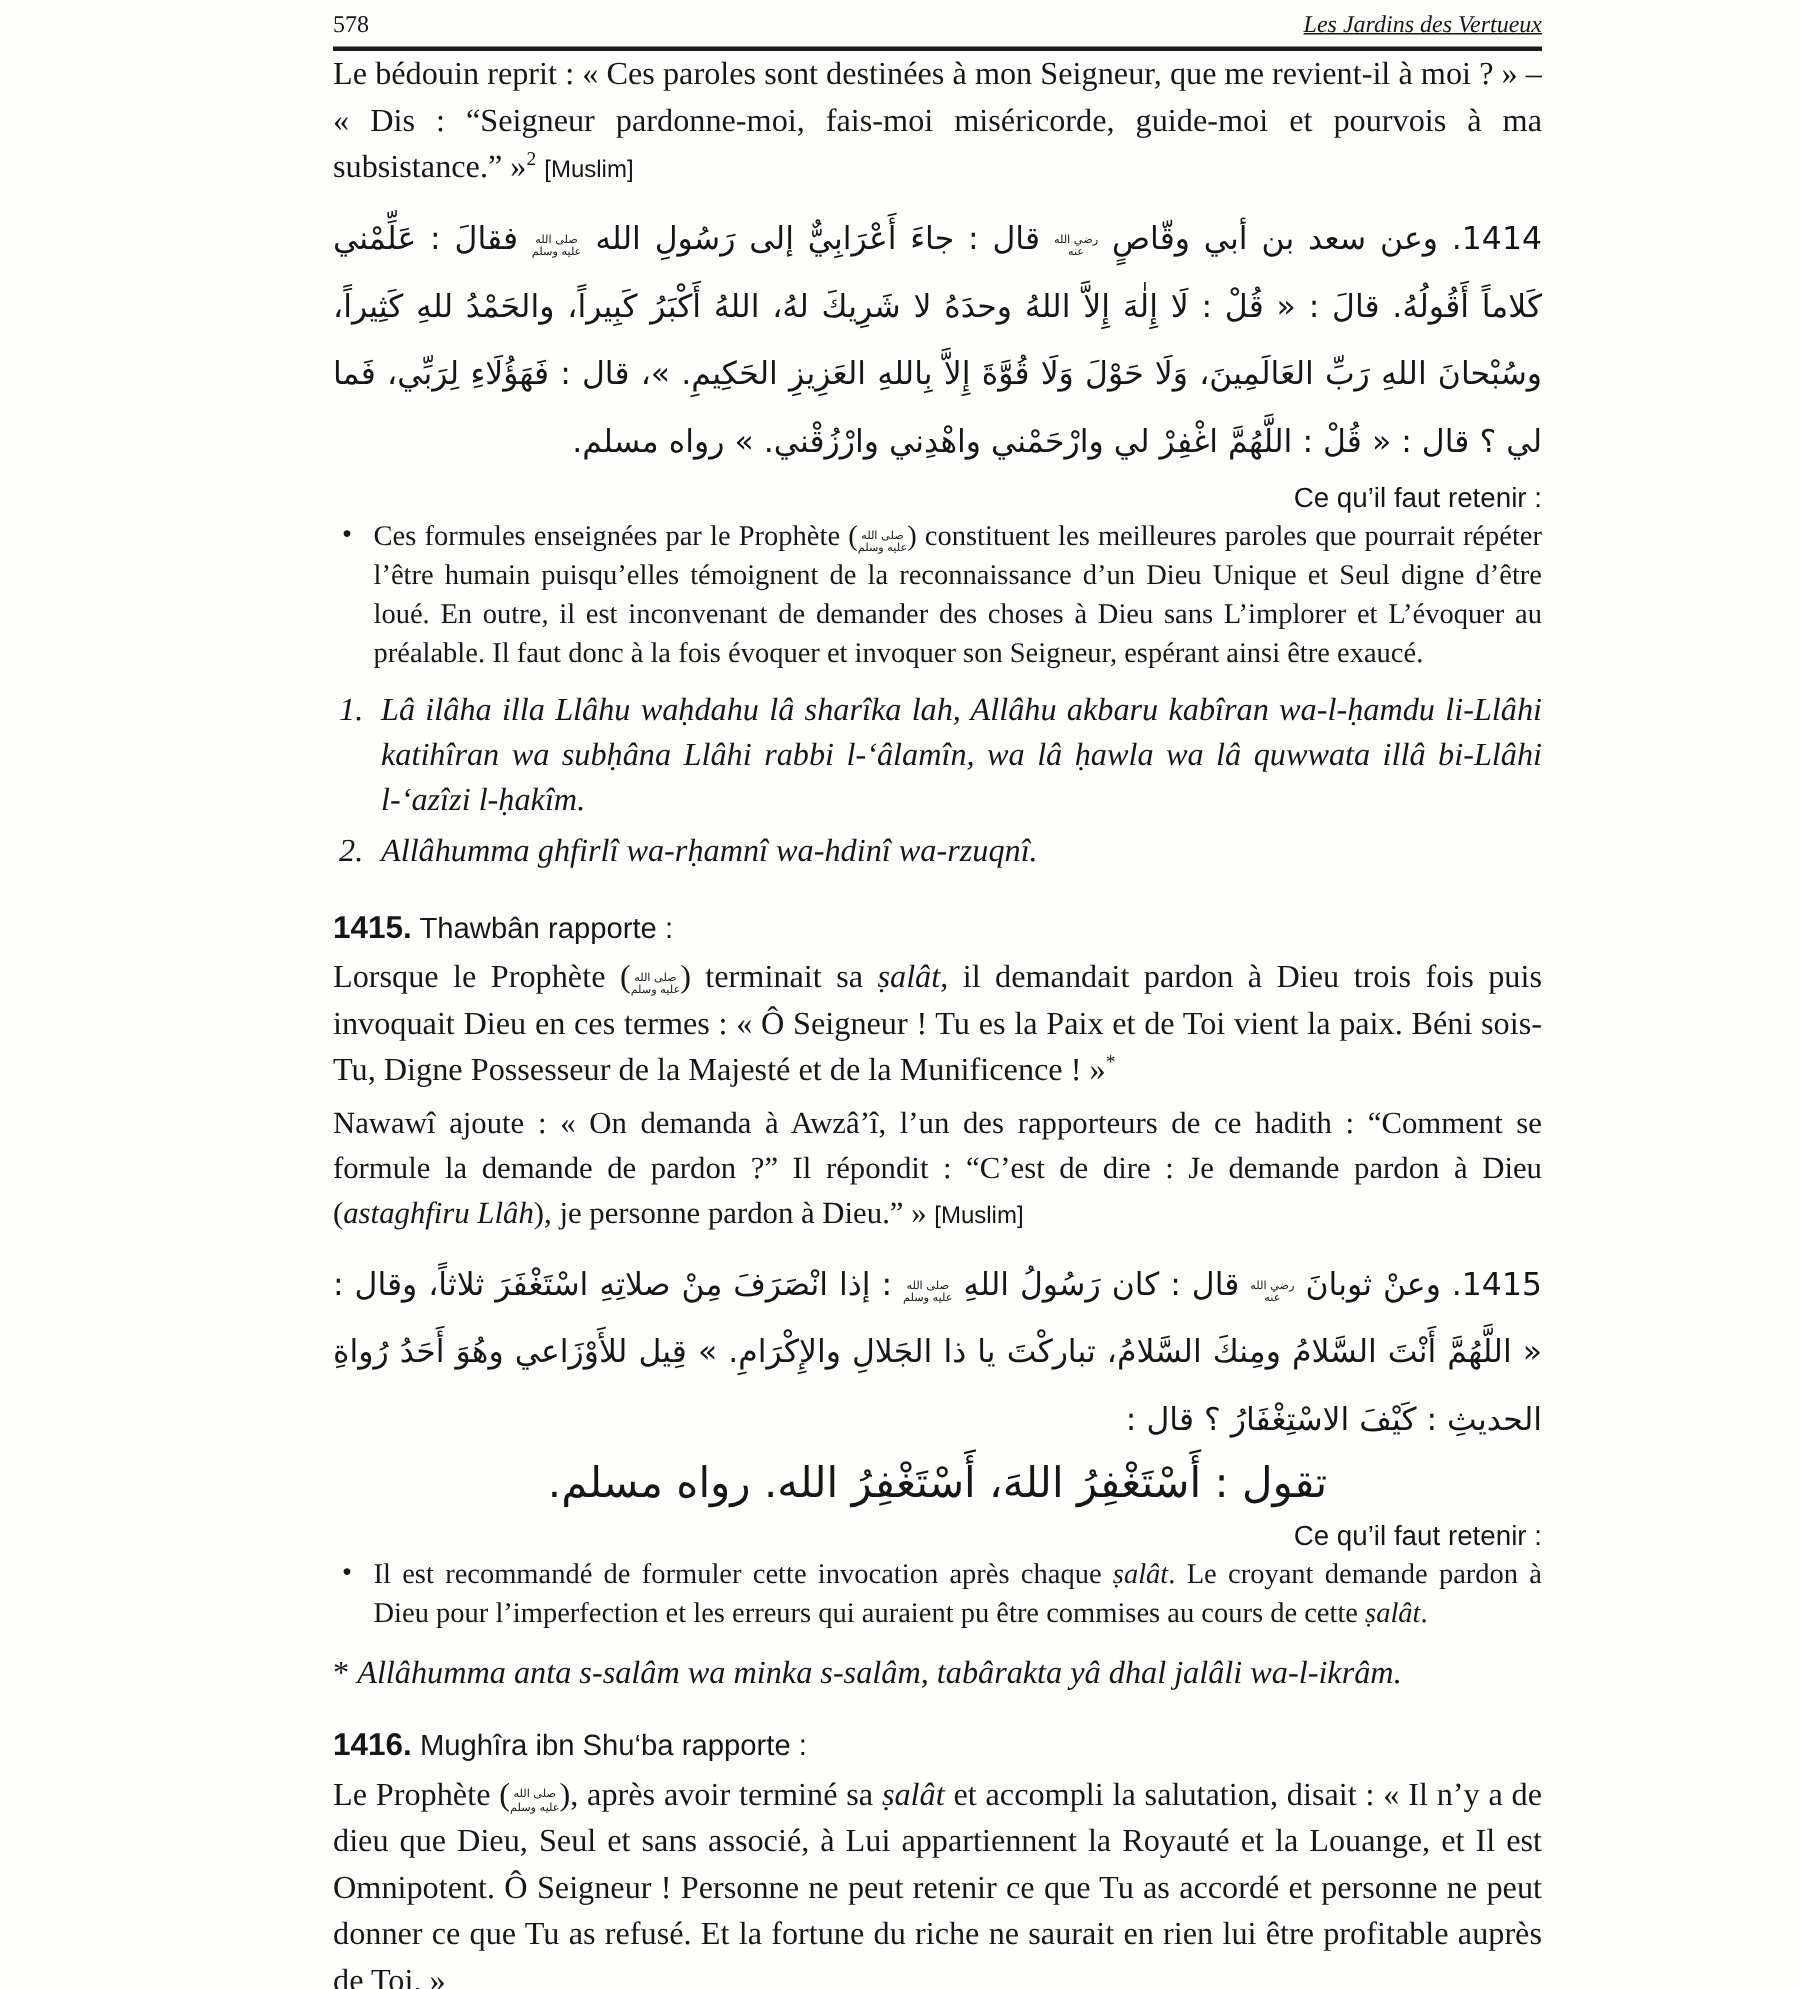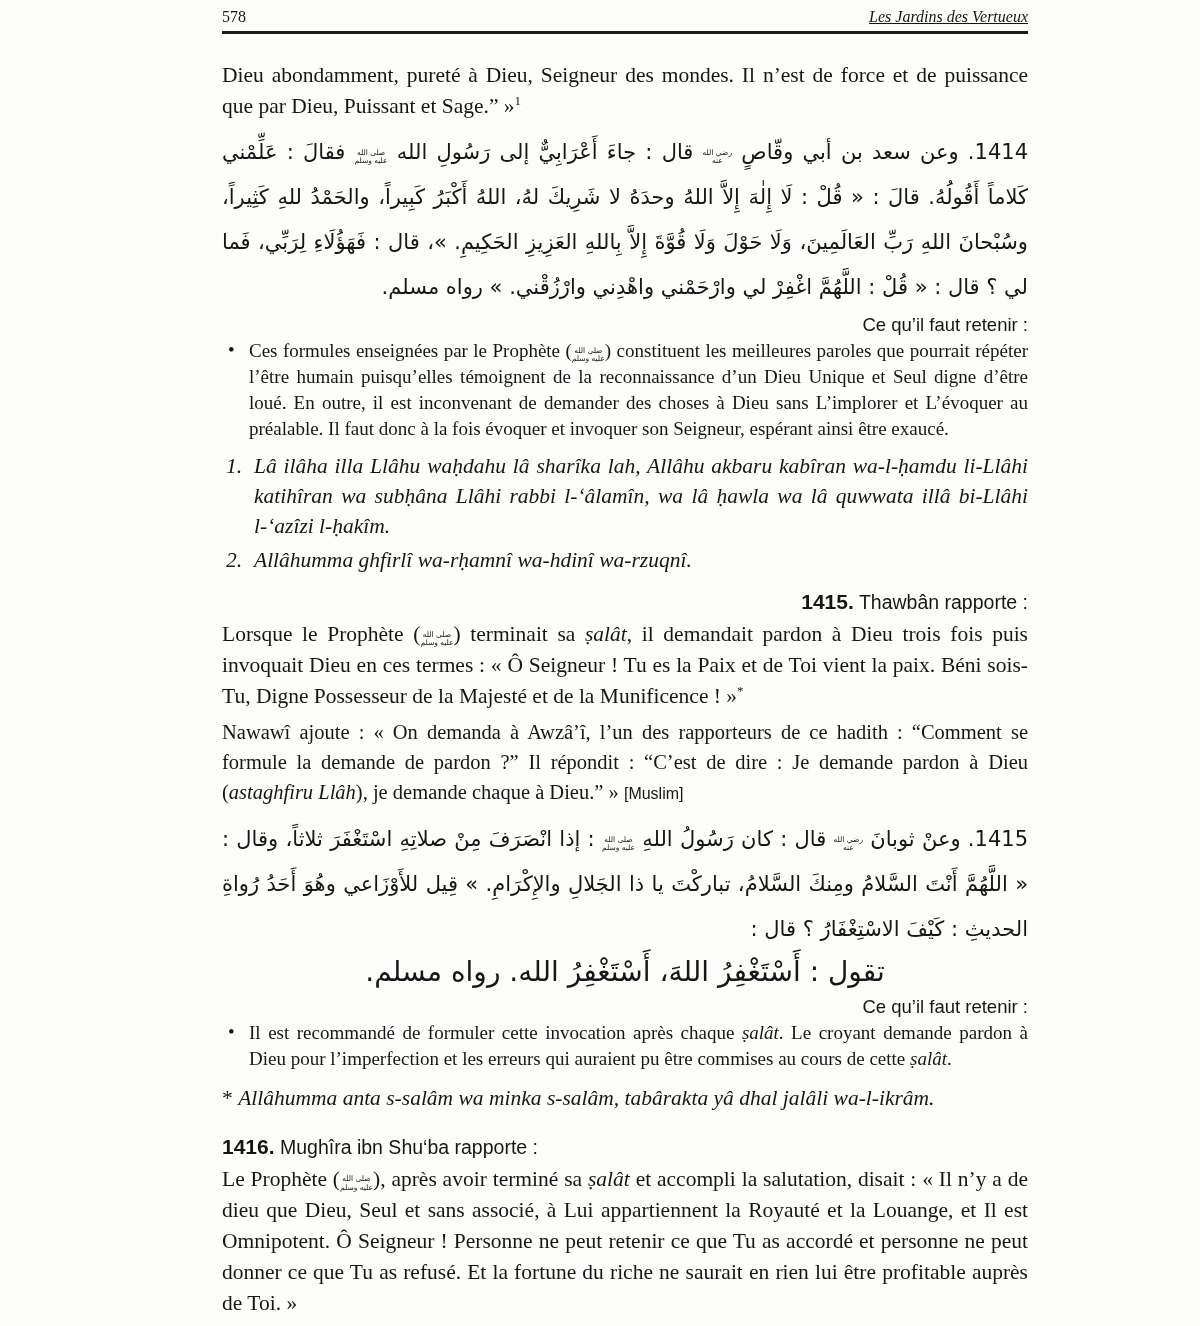--- a/index.html
+++ b/index.html
@@ -59,21 +59,21 @@
     text-align: justify; margin: 0;
   }
   .translit-item + .translit-item { margin-top: 4px; }
   .translit-marker { position: absolute; left: 4px; }
 
   
   .section-heading {
     font-family: "Liberation Sans", sans-serif;
     font-size: 19.5px; line-height: 26px; margin: 0;
   }
-  .mt-h1415 { margin-top: 14px; text-align: right; }
+  .mt-h1415 { margin-top: 24px; }
   .mt-h1416 { margin-top: 20px; }
   .section-number { font-weight: bold; font-size: 21px; }
 
   .footnote-star {
     font-size: 21.5px; line-height: 28px; margin-top: 12px;
   }
 
   
   .seg-r { }
   .seg-i { font-style: italic; }
@@ -95,21 +95,21 @@
 
 <div class="page">
   <div class="content">
 
     <div class="header-row">
       <span class="page-number">578</span>
       <span class="book-title">Les Jardins des Vertueux</span>
     </div>
     <hr class="header-rule">
 
-    <p class="para mt-body"><span class="seg-r">Dieu abondamment, pureté à Dieu, Seigneur des mondes. Il n’est de force et de puissance que par Dieu, Puissant et Sage.” »</span><span class="seg-sup">1</span></p>
+    <p class="para"><span class="seg-r">Le bédouin reprit : « Ces paroles sont destinées à mon Seigneur, que me revient-il à moi ? » – « Dis : “Seigneur pardonne-moi, fais-moi miséricorde, guide-moi et pourvois à ma subsistance.” »</span><span class="seg-sup">2</span><span class="seg-r"> </span><span class="seg-ref">[Muslim]</span></p>
 
     <p class="arabic"><span class="seg-r">1414. وعن سعد بن أبي وقّاصٍ </span><span class="seg-raa">رضي الله
 عنه</span><span class="seg-r"> قال : جاءَ أَعْرَابِيٌّ إلى رَسُولِ الله </span><span class="seg-pbuh">صلى الله
 عليه وسلم</span><span class="seg-r"> فقالَ : عَلِّمْني كَلاماً أَقُولُهُ. قالَ : « قُلْ : لَا إِلٰهَ إِلاَّ اللهُ وحدَهُ لا شَرِيكَ لهُ، اللهُ أَكْبَرُ كَبِيراً، والحَمْدُ للهِ كَثِيراً، وسُبْحانَ اللهِ رَبِّ العَالَمِينَ، وَلَا حَوْلَ وَلَا قُوَّةَ إِلاَّ بِاللهِ العَزِيزِ الحَكِيمِ. »، قال : فَهَؤُلَاءِ لِرَبِّي، فَما لي ؟ قال : « قُلْ : اللَّهُمَّ اغْفِرْ لي وارْحَمْني واهْدِني وارْزُقْني. » رواه مسلم.</span></p>
 
     <p class="retenir-heading">Ce qu’il faut retenir :</p>
     <p class="bullet-item">
       <span class="bullet-dot">•</span><span><span class="seg-r">Ces formules enseignées par le Prophète (</span><span class="seg-pbuh">صلى الله
 عليه وسلم</span><span class="seg-r">) constituent les meilleures paroles que pourrait répéter l’être humain puisqu’elles témoignent de la reconnaissance d’un Dieu Unique et Seul digne d’être loué. En outre, il est inconvenant de demander des choses à Dieu sans L’implorer et L’évoquer au préalable. Il faut donc à la fois évoquer et invoquer son Seigneur, espérant ainsi être exaucé.</span></span>
     </p>
@@ -121,21 +121,21 @@
       <p class="translit-item">
         <span class="translit-marker">2.</span><span><span class="seg-i">Allâhumma ghfirlî wa-rḥamnî wa-hdinî wa-rzuqnî.</span></span>
       </p>
     </div>
 
     <p class="section-heading mt-h1415">
       <span class="section-number">1415.</span><span> Thawbân rapporte :</span>
     </p>
     <p class="para" style="margin-top:4px"><span class="seg-r">Lorsque le Prophète (</span><span class="seg-pbuh">صلى الله
 عليه وسلم</span><span class="seg-r">) terminait sa </span><span class="seg-i">ṣalât</span><span class="seg-r">, il demandait pardon à Dieu trois fois puis invoquait Dieu en ces termes : « Ô Seigneur ! Tu es la Paix et de Toi vient la paix. Béni sois-Tu, Digne Possesseur de la Majesté et de la Munificence ! »</span><span class="seg-sup">*</span></p>
-    <p class="para para-nawawi"><span class="seg-r">Nawawî ajoute : « On demanda à Awzâ’î, l’un des rapporteurs de ce hadith : “Comment se formule la demande de pardon ?” Il répondit : “C’est de dire : Je demande pardon à Dieu (</span><span class="seg-i">astaghfiru Llâh</span><span class="seg-r">), je demande chaque à Dieu.” » </span><span class="seg-ref">[Muslim]</span></p>
+    <p class="para para-nawawi"><span class="seg-r">Nawawî ajoute : « On demanda à Awzâ’î, l’un des rapporteurs de ce hadith : “Comment se formule la demande de pardon ?” Il répondit : “C’est de dire : Je demande pardon à Dieu (</span><span class="seg-i">astaghfiru Llâh</span><span class="seg-r">), je personne pardon à Dieu.” » </span><span class="seg-ref">[Muslim]</span></p>
 
     <p class="arabic"><span class="seg-r">1415. وعنْ ثوبانَ </span><span class="seg-raa">رضي الله
 عنه</span><span class="seg-r"> قال : كان رَسُولُ اللهِ </span><span class="seg-pbuh">صلى الله
 عليه وسلم</span><span class="seg-r"> : إذا انْصَرَفَ مِنْ صلاتِهِ اسْتَغْفَرَ ثلاثاً، وقال : « اللَّهُمَّ أَنْتَ السَّلامُ ومِنكَ السَّلامُ، تباركْتَ يا ذا الجَلالِ والإِكْرَامِ. » قِيل للأَوْزَاعي وهُوَ أَحَدُ رُواةِ الحديثِ : كَيْفَ الاسْتِغْفَارُ ؟ قال :</span></p>
     <p class="arabic-last"><span class="seg-r">تقول : أَسْتَغْفِرُ اللهَ، أَسْتَغْفِرُ الله. رواه مسلم.</span></p>
 
     <p class="retenir-heading">Ce qu’il faut retenir :</p>
     <p class="bullet-item">
       <span class="bullet-dot">•</span><span><span class="seg-r">Il est recommandé de formuler cette invocation après chaque </span><span class="seg-i">ṣalât</span><span class="seg-r">. Le croyant demande pardon à Dieu pour l’imperfection et les erreurs qui auraient pu être commises au cours de cette </span><span class="seg-i">ṣalât</span><span class="seg-r">.</span></span>
     </p>

